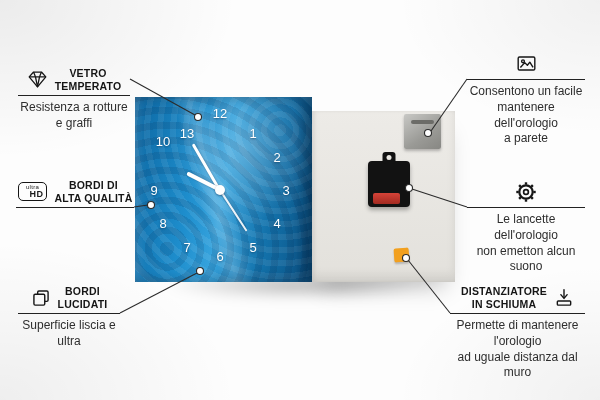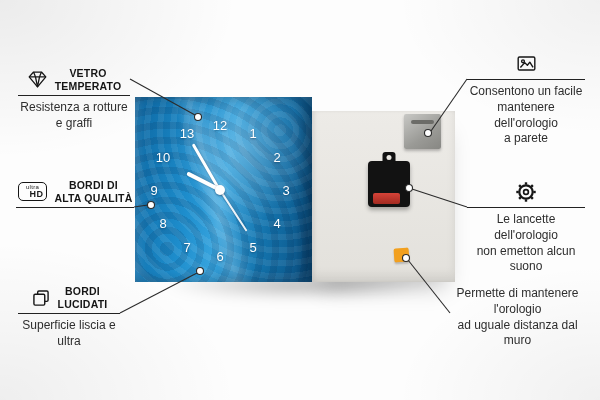--- a/index.html
+++ b/index.html
@@ -92,31 +92,31 @@
   .lines{position:absolute;left:0;top:0;z-index:2;pointer-events:none;}
 </style>
 </head>
 <body>
 
 <div id="stage">
 
   <div class="prod-shadow"></div>
 
   <div class="clock-front">
-    <span class="num" style="left:85px;top:28px">12</span>
+    <span class="num" style="left:85px;top:16px">12</span>
     <span class="num" style="left:118px;top:36px">1</span>
     <span class="num" style="left:142px;top:60px">2</span>
     <span class="num" style="left:151px;top:93px">3</span>
     <span class="num" style="left:142px;top:126px">4</span>
     <span class="num" style="left:118px;top:150px">5</span>
     <span class="num" style="left:85px;top:159px">6</span>
     <span class="num" style="left:52px;top:150px">7</span>
     <span class="num" style="left:28px;top:126px">8</span>
     <span class="num" style="left:19px;top:93px">9</span>
-    <span class="num" style="left:28px;top:60px">10</span>
+    <span class="num" style="left:28px;top:44px">10</span>
     <span class="num" style="left:52px;top:36px">13</span>
     <div class="hand hand-minute"></div>
     <div class="hand hand-hour"></div>
     <div class="hand hand-second"></div>
     <div class="center-dot"></div>
   </div>
 
   <div class="clock-back">
     <div class="plate"></div>
     <div class="mech">
@@ -199,20 +199,31 @@
           <circle cx="12" cy="12" r="7.3" stroke-width="2.4"></circle>
           <circle cx="12" cy="12" r="2.6" stroke-width="1.8"></circle>
         </svg>
       </span>
     </div>
     <div class="co-desc">Le lancette dell'orologio
 non emetton alcun suono</div>
   </div>
 
   <div class="callout" style="left:450px;top:282px;width:135px">
+    <div class="co-head">
+      <span class="co-title">DISTANZIATORE
+IN SCHIUMA</span>
+      <span class="ico">
+        <svg width="20" height="20" viewBox="0 0 24 24" fill="none" stroke="#161616" stroke-width="1.7" stroke-linejoin="round" stroke-linecap="round">
+          <line x1="12" y1="2" x2="12" y2="11.5"></line>
+          <path d="M8.2 8 L12 12.5 L15.8 8"></path>
+          <rect x="4" y="15.5" width="16" height="5" rx="1"></rect>
+        </svg>
+      </span>
+    </div>
     <div class="co-desc">Permette di mantenere l'orologio
 ad uguale distanza dal muro</div>
   </div>
 
   <svg class="lines" width="600" height="400" viewBox="0 0 600 400">
     <g stroke="#2b2b2b" stroke-width="1.1" fill="none">
       <line x1="130" y1="79" x2="195" y2="115"></line>
       <line x1="134" y1="207" x2="148" y2="205"></line>
       <line x1="120" y1="313" x2="197" y2="273"></line>
       <line x1="467" y1="79" x2="431" y2="131"></line>

